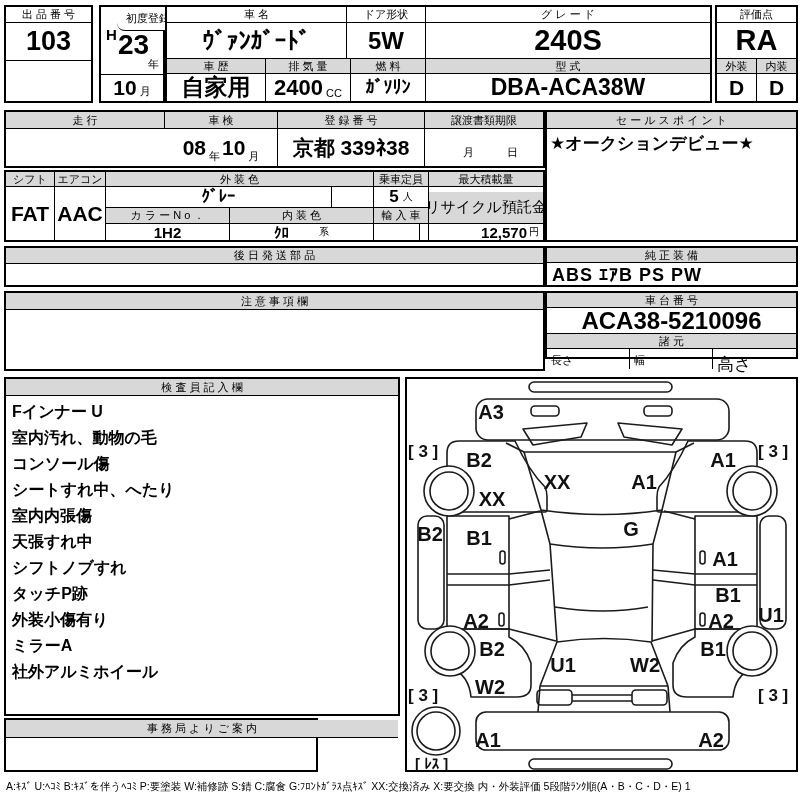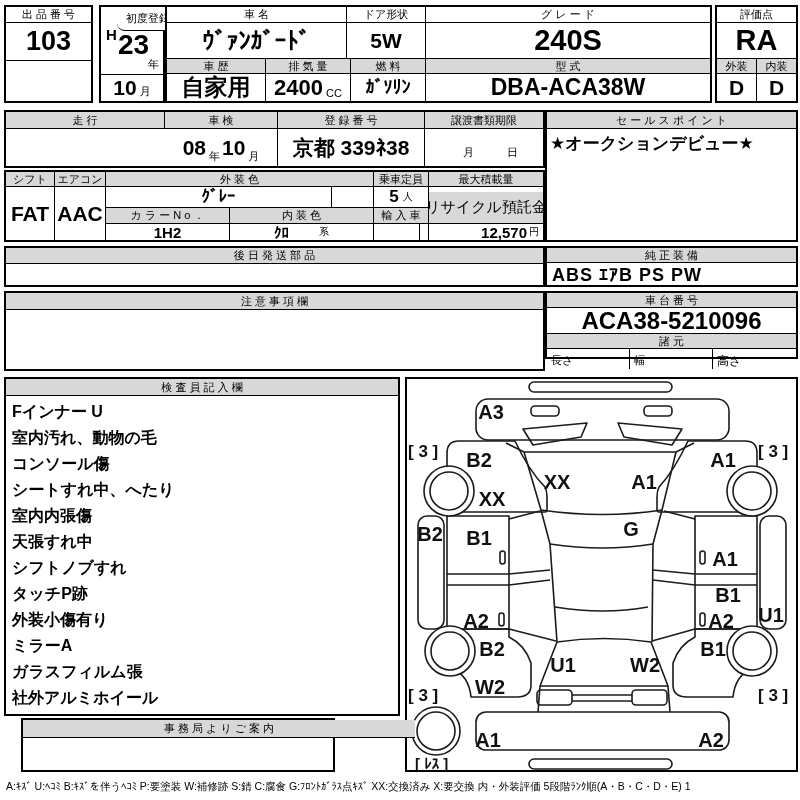--- a/index.html
+++ b/index.html
@@ -40,21 +40,21 @@
       <span class="b" style="font-size:21px;">10</span>
       <span class="unit">月</span>
     </div>
   </div>
 
   <div class="abs box" style="left:165px;top:5px;width:547px;height:98px;">
     <div class="abs c whdr br bb" style="left:0;top:0;width:180px;height:16px;">車  名</div>
     <div class="abs c whdr br bb" style="left:180px;top:0;width:79px;height:16px;">ドア形状</div>
     <div class="abs c whdr bb" style="left:259px;top:0;width:284px;height:16px;">グ レ ー ド</div>
     <div class="abs c b br bb" style="left:0;top:16px;width:180px;height:36px;font-size:24px;">ｳﾞｧﾝｶﾞｰﾄﾞ</div>
-    <div class="abs c b br bb" style="left:180px;top:16px;width:79px;height:36px;font-size:21px;">5W</div>
+    <div class="abs c b br bb" style="left:180px;top:16px;width:79px;height:36px;font-size:24px;">5W</div>
     <div class="abs c b bb" style="left:259px;top:16px;width:284px;height:36px;font-size:29px;">240S</div>
     <div class="abs c hdr br bb" style="left:0;top:52px;width:99px;height:15px;">車 歴</div>
     <div class="abs c hdr br bb" style="left:99px;top:52px;width:85px;height:15px;">排 気 量</div>
     <div class="abs c hdr br bb" style="left:184px;top:52px;width:75px;height:15px;">燃 料</div>
     <div class="abs c b br" style="left:0;top:67px;width:99px;height:27px;font-size:23px;">自家用</div>
     <div class="abs c hdr bb" style="left:259px;top:52px;width:284px;height:15px;">型 式</div>
     <div class="abs c br" style="left:99px;top:67px;width:85px;height:27px;">
       <span class="b" style="font-size:22px;">2400</span>
       <span class="unit">CC</span>
     </div>
@@ -148,38 +148,37 @@
     <div class="abs c hdr bb" style="left:0;top:0;width:249px;height:15px;">車 台 番 号</div>
     <div class="abs c b bb" style="left:0;top:15px;width:249px;height:26px;font-size:24px;">ACA38-5210096</div>
     <div class="abs c hdr bb" style="left:0;top:41px;width:249px;height:15px;">諸 元</div>
     <div class="abs br" style="left:0;top:56px;width:83px;height:20px;">
       <span class="abs" style="left:4px;top:4px;font-size:11px;">長さ</span>
     </div>
     <div class="abs br" style="left:83px;top:56px;width:83px;height:20px;">
       <span class="abs" style="left:4px;top:4px;font-size:11px;">幅</span>
     </div>
     <div class="abs" style="left:166px;top:56px;width:83px;height:20px;">
-      <span class="abs" style="left:4px;top:4px;font-size:12px;">高さ</span>
+      <span class="abs" style="left:4px;top:4px;font-size:17px;">高さ</span>
     </div>
   </div>
 
   <div class="abs box" style="left:4px;top:377px;width:396px;height:339px;">
     <div class="abs c hdr bb" style="left:0;top:0;width:392px;height:17px;">検 査 員 記 入 欄</div>
     <div class="abs" style="left:6px;top:20px;width:382px;">
       <div class="note">Fインナー U</div>
       <div class="note">室内汚れ、動物の毛</div>
       <div class="note">コンソール傷</div>
       <div class="note">シートすれ中、へたり</div>
       <div class="note">室内内張傷</div>
       <div class="note">天張すれ中</div>
       <div class="note">シフトノブすれ</div>
       <div class="note">タッチP跡</div>
       <div class="note">外装小傷有り</div>
       <div class="note">ミラーA</div>
-      <div class="note">ガラスフィルム張</div>
       <div class="note">社外アルミホイール</div>
     </div>
   </div>
 
   <div class="abs box" style="left:405px;top:377px;width:393px;height:395px;">
     <svg width="389" height="391" viewBox="0 0 389 391">
       <g stroke="#1b1b1b" stroke-width="1.6" fill="none" stroke-linejoin="round">
         <rect x="122" y="3" width="143" height="10" rx="5"></rect>
         <rect x="69" y="20" width="253" height="41" rx="12"></rect>
         <rect x="124" y="27" width="28" height="10" rx="4"></rect>
@@ -253,20 +252,20 @@
         <text x="83" y="315">W2</text>
         <text x="1" y="322" font-size="17" text-anchor="start">[ 3 ]</text>
         <text x="351" y="322" font-size="17" text-anchor="start">[ 3 ]</text>
         <text x="81" y="368">A1</text>
         <text x="304" y="368">A2</text>
         <text x="8" y="390" font-size="15" text-anchor="start">[ ﾚｽ ]</text>
       </g>
     </svg>
   </div>
 
-  <div class="abs box" style="left:21px;top:718px;width:314px;height:54px;">
+  <div class="abs box" style="left:4px;top:718px;width:314px;height:54px;">
     <div class="abs c hdr bb" style="left:0;top:0;width:392px;height:18px;">事 務 局 よ り ご 案 内</div>
     <div class="abs" style="left:0;top:18px;width:392px;height:32px;"></div>
   </div>
 
   <div class="abs" style="left:6px;top:780px;width:792px;font-size:10.5px;white-space:nowrap;">A:ｷｽﾞ U:ﾍｺﾐ B:ｷｽﾞを伴うﾍｺﾐ P:要塗装 W:補修跡 S:錆 C:腐食 G:ﾌﾛﾝﾄｶﾞﾗｽ点ｷｽﾞ XX:交換済み X:要交換  内・外装評価 5段階ﾗﾝｸ順(A・B・C・D・E) 1</div>
 
 </div>
 
 </body></html>

